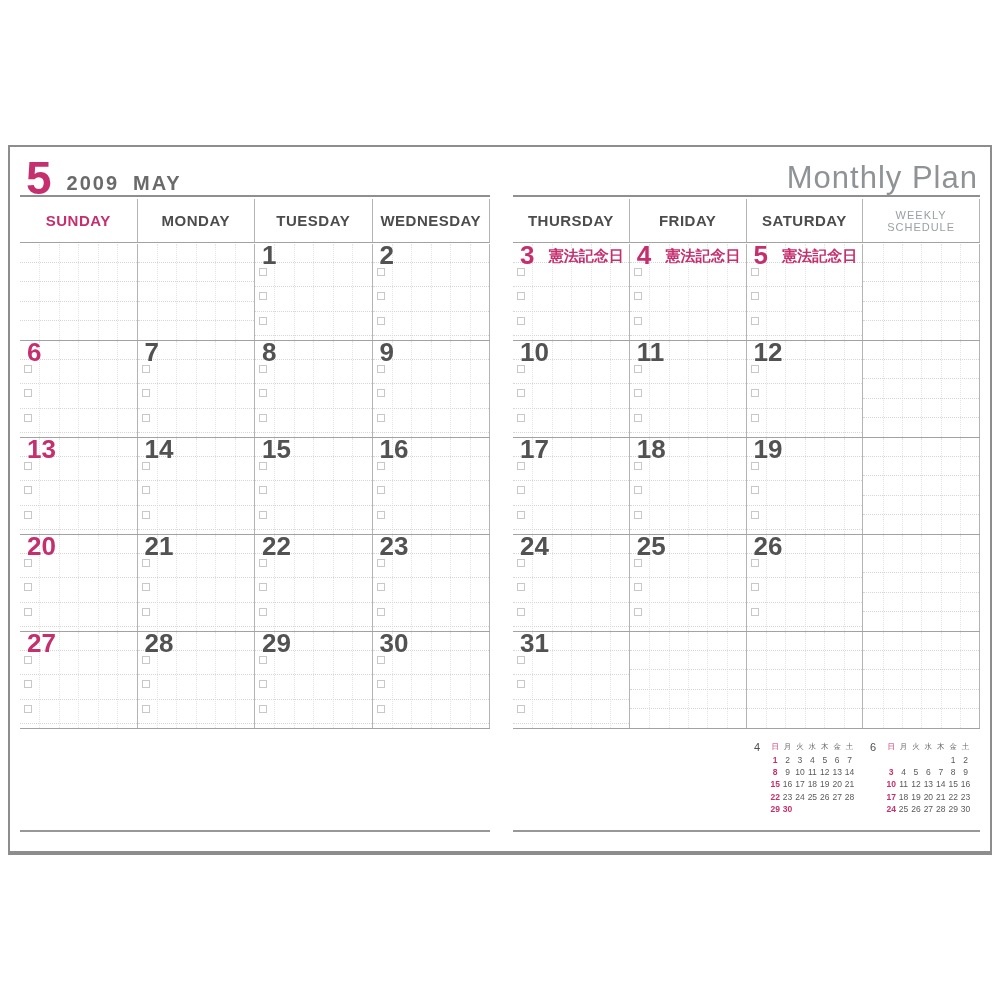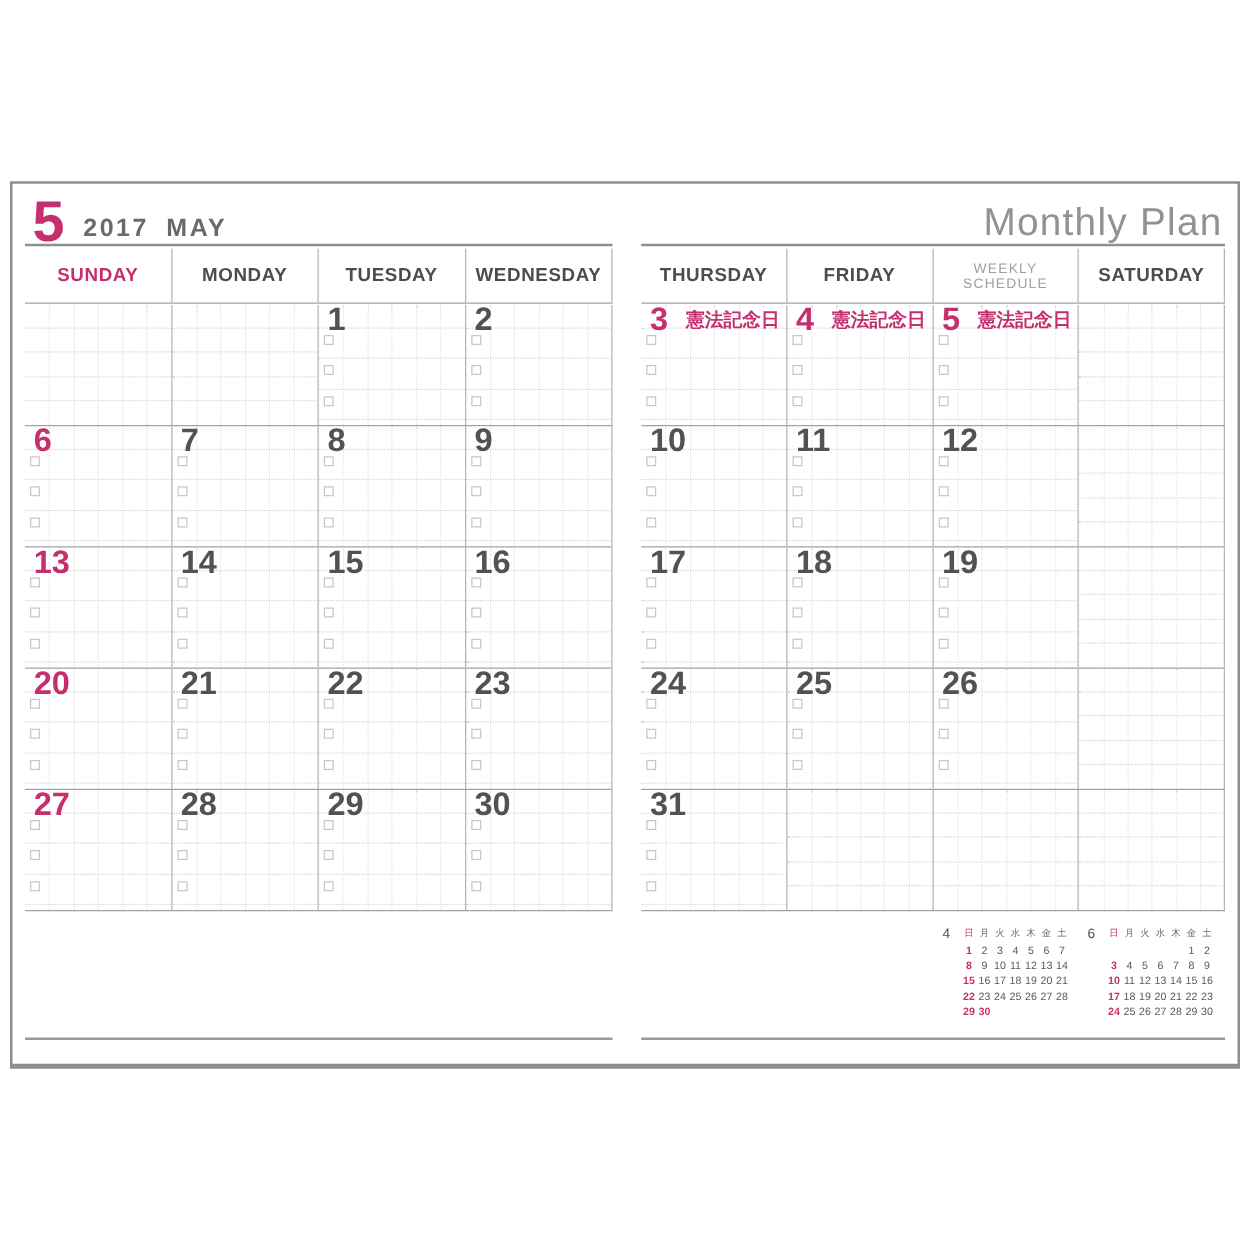--- a/index.html
+++ b/index.html
@@ -68,21 +68,21 @@
 </head>
 <body>
 
 <div class="canvas">
   <div class="frame">
 
     <div class="page page-left">
       <div class="titlebar">
         <div class="tb-left">
           <span class="monthnum">5</span>
-          <span class="yearmon"><span>2017</span><span class="mn">MAY</span></span>
+          <span class="yearmon"><span>2009</span><span class="mn">MAY</span></span>
         </div>
       </div>
       <div class="headrow">
           <div class="hcell accent">SUNDAY</div>
           <div class="hcell">MONDAY</div>
           <div class="hcell">TUESDAY</div>
           <div class="hcell">WEDNESDAY</div>
         </div>
       <div class="weeks">
           <div class="wrow">
@@ -447,22 +447,22 @@
       <div class="bottomline"></div>
     </div>
 
     <div class="page page-right">
       <div class="titlebar">
         <span class="plantitle">Monthly Plan</span>
       </div>
       <div class="headrow">
           <div class="hcell">THURSDAY</div>
           <div class="hcell">FRIDAY</div>
+          <div class="hcell">SATURDAY</div>
           <div class="hcell muted">WEEKLY SCHEDULE</div>
-          <div class="hcell">SATURDAY</div>
         </div>
       <div class="weeks">
           <div class="wrow">
             <div class="cell">
               <div class="vline" style="left: 19.4px;"></div>
               <div class="vline" style="left: 38.8px;"></div>
               <div class="vline" style="left: 58.2px;"></div>
               <div class="vline" style="left: 77.6px;"></div>
               <div class="vline" style="left: 97px;"></div>
               <div class="sub dotted"></div>

